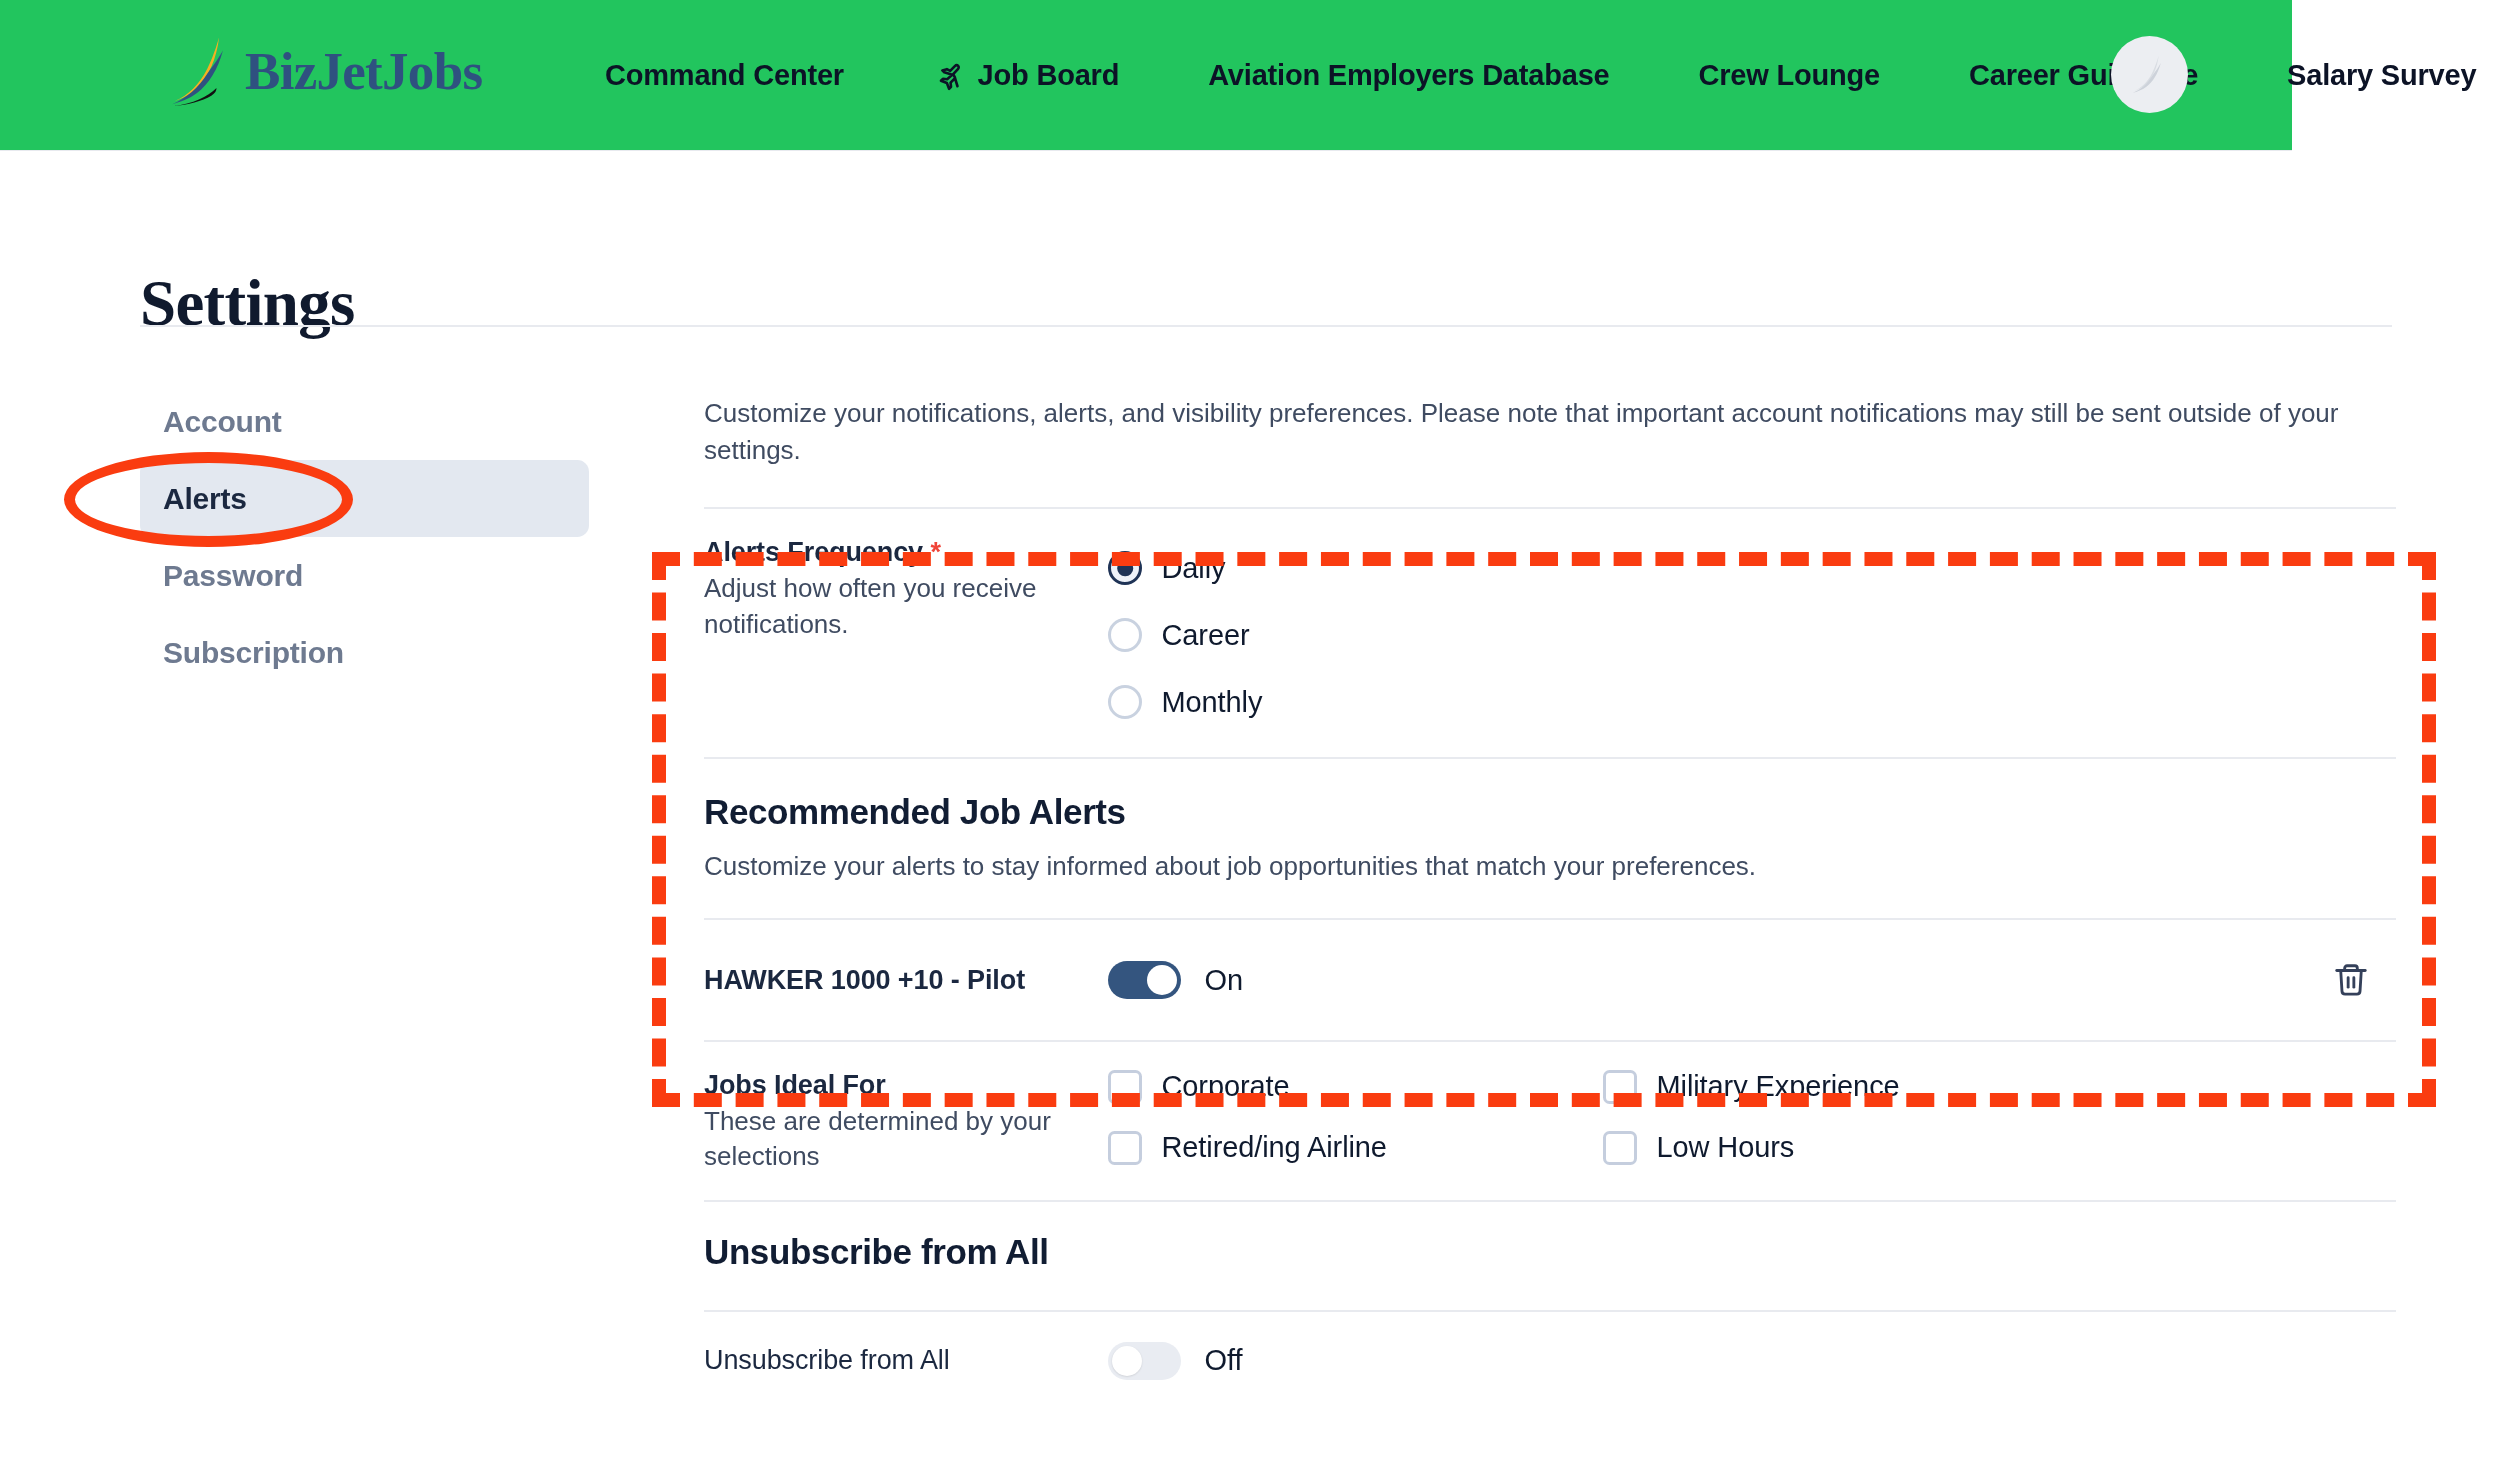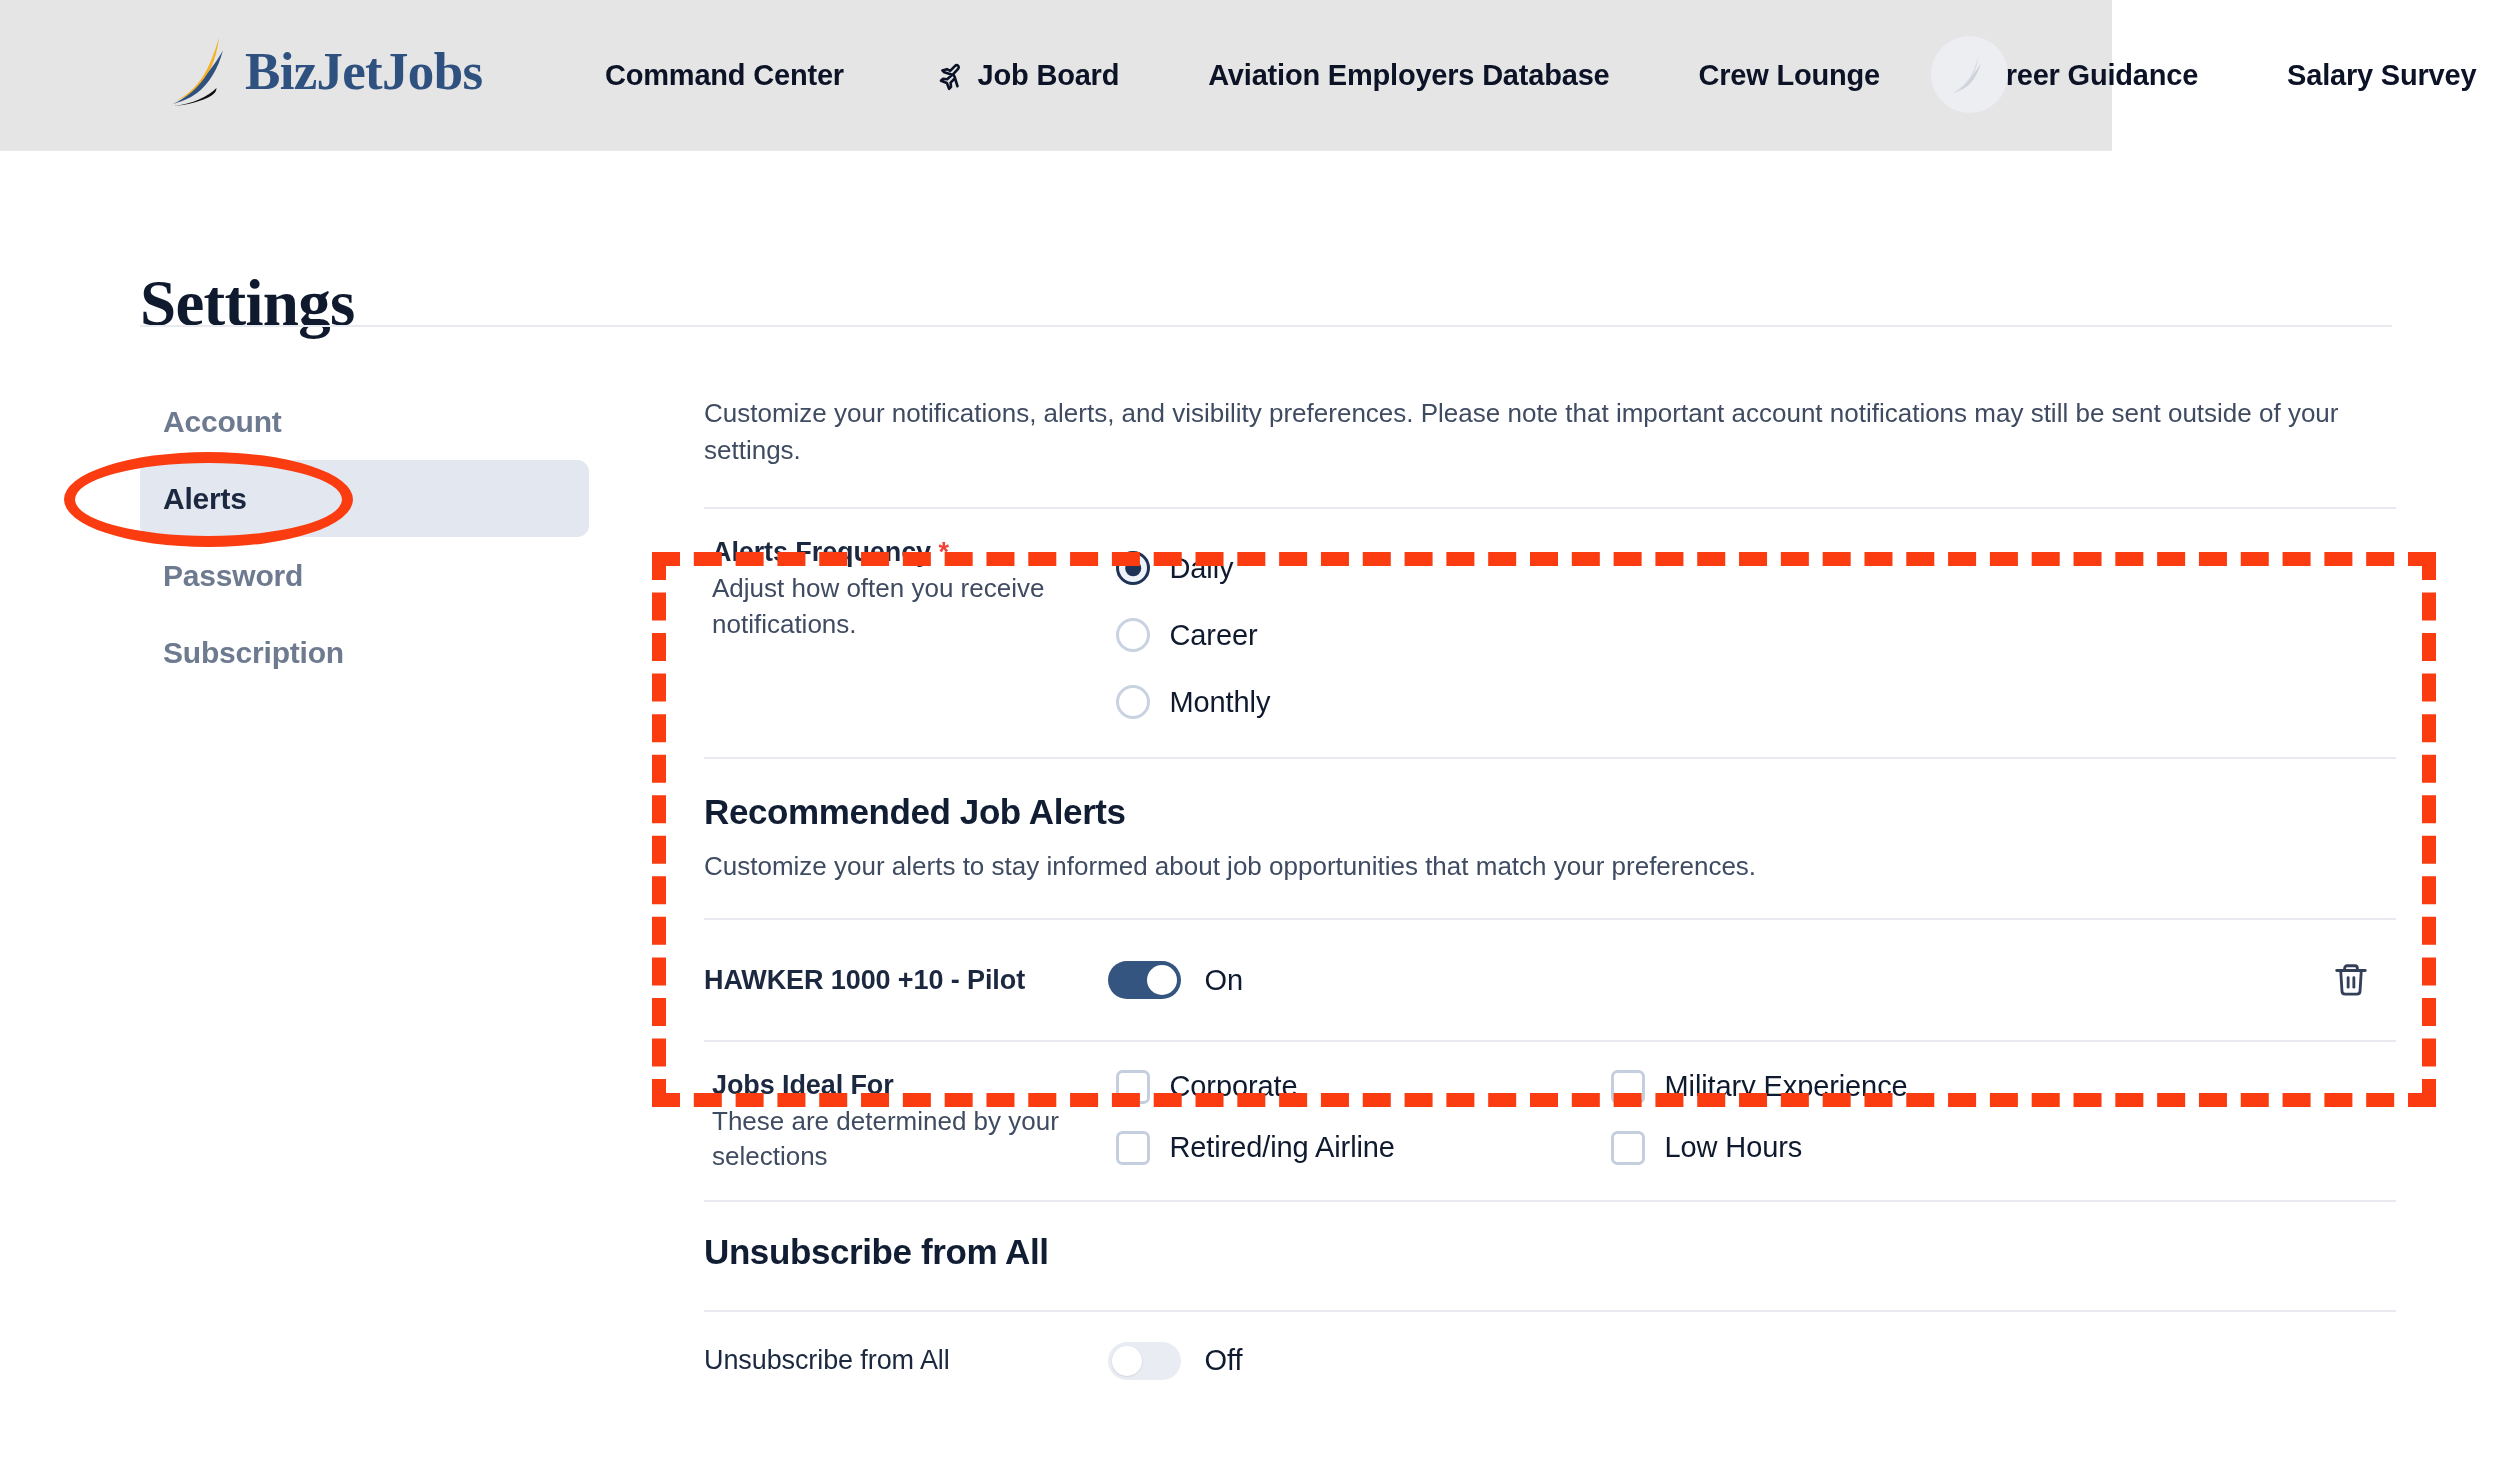--- a/index.html
+++ b/index.html
@@ -17,23 +17,23 @@
     position: relative;
     width: 2500px;
     height: 1479px;
     background: #ffffff;
   }
 
   
   .header {
     position: absolute;
     top: 0; left: 0;
-    width: 2112px;
+    width: 2292px;
     height: 151px;
-    background: #e5e5e5;
+    background: #22c55e;
     border-bottom: 1.3px solid #e8eaef;
     display: flex;
     align-items: center;
     text-align: right;
   }
 
   .brand {
     position: absolute;
     left: 171px;
     top: 33px;
@@ -166,21 +166,20 @@
     height: 2px;
     background: #e8eaef;
     width: 1692px;
   }
 
   
   .row {
     display: flex;
     align-items: flex-start;
     padding: 0;
-    margin-left: 8px;
   }
   .row-label-col {
     width: 404px;
     flex: 0 0 404px;
     padding-top: 1.3px;
   }
   .row-label {
     font-size: 27px;
     font-weight: 700;
     color: #1b2840;

